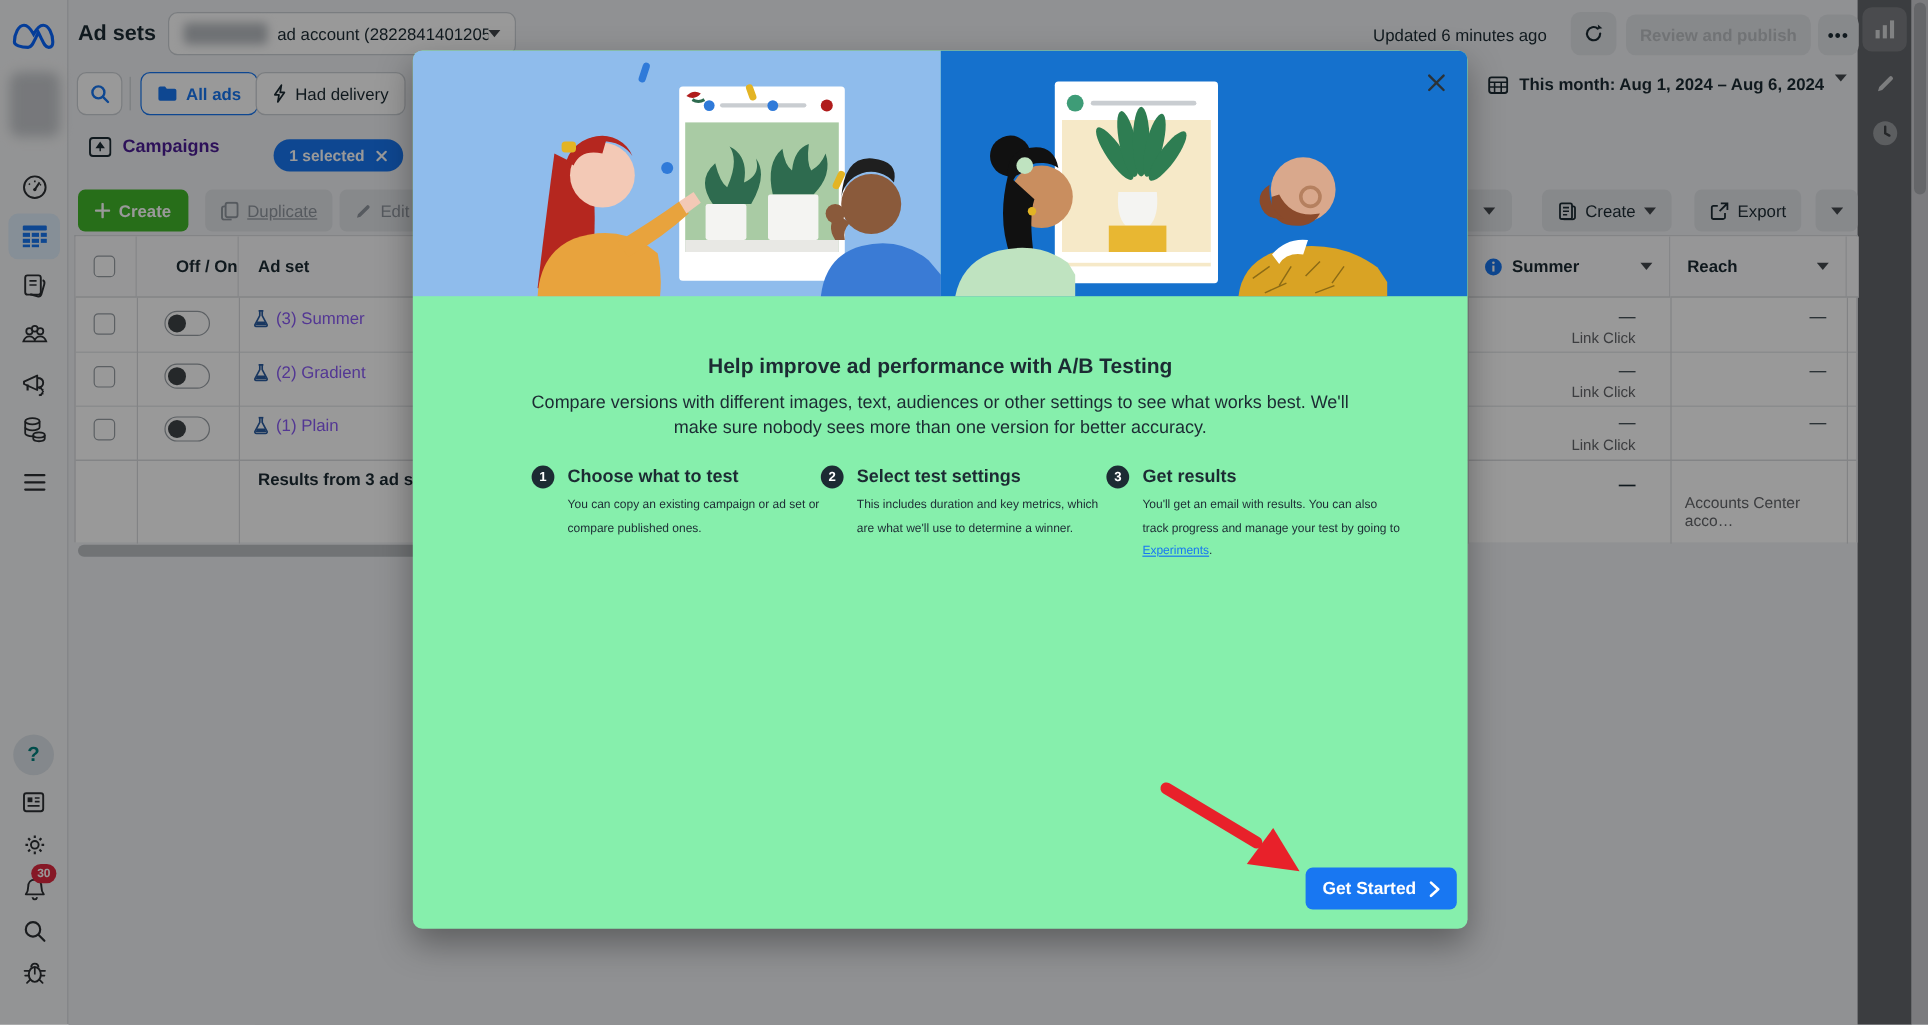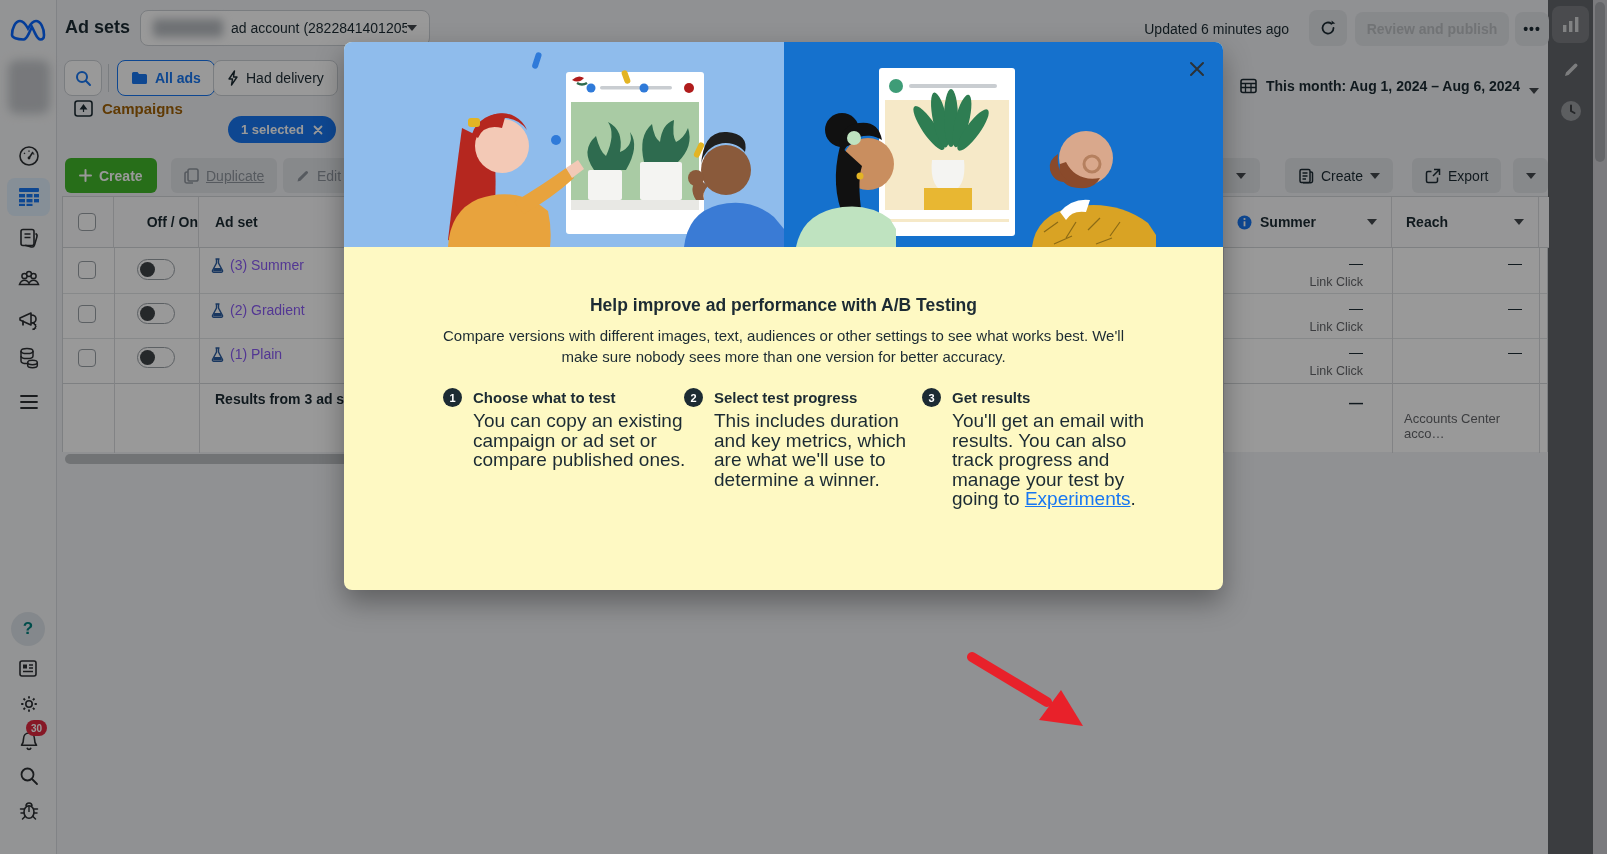--- a/index.html
+++ b/index.html
@@ -34,24 +34,24 @@
   .btn{display:flex;align-items:center;justify-content:center;gap:7px;border-radius:8px;font-size:14px;}
   .icon-btn{background:#e2e4e8;}
   .review-btn{left:1355px;top:12px;width:154px;height:34px;background:#e2e4e8;color:#bcc0c4;font-weight:bold;}
   .more-btn{left:1515px;top:12px;width:34px;height:34px;background:#e2e4e8;color:#1c2b33;font-weight:bold;letter-spacing:1px;}
 
   
   .search-btn{left:64px;top:60px;width:38px;height:36px;background:#fff;border:1px solid #ccd0d5;border-radius:8px;}
   .v-div{left:108px;top:64px;width:1px;height:28px;background:#ccd0d5;}
   .allads-btn{left:117px;top:60px;height:36px;padding:0 13px;background:#fff;border:1px solid #1877f2;color:#1877f2;font-weight:bold;}
   .haddel-btn{left:213px;top:60px;height:36px;padding:0 13px;background:#fff;border:1px solid #ccd0d5;color:#1c2b33;}
-  .date-picker{left:1240px;top:62px;height:32px;display:flex;align-items:flex-end;gap:9px;font-size:14px;font-weight:bold;color:#1c2b33;}
-
-  
-  .camp-tab{left:74px;top:100px;display:flex;align-items:center;gap:9px;font-size:15px;font-weight:bold;color:#a16207;text-align:right;}
+  .date-picker{left:1240px;top:62px;height:32px;display:flex;align-items:flex-start;gap:9px;font-size:14px;font-weight:bold;color:#1c2b33;}
+
+  
+  .camp-tab{left:74px;top:114px;display:flex;align-items:center;gap:9px;font-size:15px;font-weight:bold;color:#4c1d95;text-align:right;}
   .sel-pill{left:228px;top:116px;height:27px;background:#1877f2;color:#fff;border-radius:14px;display:flex;align-items:center;gap:9px;padding:0 13px;font-size:13px;font-weight:bold;}
 
   
   .create-btn{left:65px;top:158px;height:35px;padding:0 14px;background:#42b72a;color:#fff;font-weight:bold;border-radius:6px;}
   .gray-btn{height:35px;background:#e2e4e8;border-radius:6px;color:#8f969e;padding:0 13px;}
   .dup-btn{left:171px;top:158px;text-decoration:underline;}
   .edit-btn{left:283px;top:158px;}
   .cols-caret-btn{left:1150px;top:158px;width:110px;justify-content:flex-end;padding-right:14px;color:#1c2b33;}
   .reports-btn{left:1285px;top:158px;color:#1c2b33;}
   .export-btn{left:1412px;top:158px;color:#1c2b33;}
@@ -66,30 +66,30 @@
   .toggle{width:38px;height:21px;border:1px solid #9aa0a6;border-radius:11px;position:relative;}
   .toggle .knob{position:absolute;left:2px;top:2px;width:15px;height:15px;border-radius:50%;background:#3e4347;}
   .cbx{width:18px;height:18px;border:1px solid #9aa0a6;border-radius:4px;background:#fff;}
   .adset-link{font-size:14px;color:#8b5cf6;display:flex;align-items:center;gap:6px;}
   .dash{font-size:14px;color:#1c2b33;}
   .subval{font-size:12.5px;color:#65676b;}
   .h-scroll-thumb{left:65px;top:454px;width:1040px;height:10px;background:#bcc0c4;border-radius:5px;}
 
   
   .overlay{left:0;top:0;width:1607px;height:854px;background:rgba(0,0,0,0.4);z-index:10;}
-  .modal{left:344px;top:42px;width:879px;height:548px;background:#fef9c3;border-radius:8px;box-shadow:0 12px 28px rgba(0,0,0,.35);z-index:20;overflow:hidden;}
+  .modal{left:344px;top:42px;width:879px;height:732px;background:#86efac;border-radius:8px;box-shadow:0 12px 28px rgba(0,0,0,.35);z-index:20;overflow:hidden;}
   .illus{position:absolute;left:0;top:0;width:879px;height:205px;}
   .modal-close{position:absolute;left:838px;top:12px;width:30px;height:30px;display:flex;align-items:center;justify-content:center;background:transparent;border:none;cursor:pointer;}
   .modal-title{position:absolute;left:0;top:238px;width:879px;text-align:center;font-size:17.5px;font-weight:bold;color:#1c2b33;}
   .modal-desc{position:absolute;left:80px;top:268px;width:719px;text-align:center;font-size:15px;line-height:21px;color:#1c2b33;}
   .step{position:absolute;top:346px;}
   .step-head{display:flex;align-items:center;gap:11px;}
   .step-num{width:19px;height:19px;border-radius:50%;background:#1c2b33;color:#fff;font-size:11px;font-weight:bold;display:flex;align-items:center;justify-content:center;}
   .step-title{font-size:15px;font-weight:bold;color:#1c2b33;}
-  .step-text{margin:4px 0 0 30px;width:215px;font-size:19px;line-height:19.5px;color:#1c2b33;}
+  .step-text{margin:4px 0 0 30px;width:215px;font-size:10px;line-height:19.5px;color:#1c2b33;}
   .exp-link{color:#1877f2;}
   .get-started{position:absolute;left:744px;top:681px;height:35px;padding:0 14px;background:#1877f2;border:none;border-radius:6px;color:#fff;font-size:14.5px;font-weight:bold;display:flex;align-items:center;gap:11px;cursor:pointer;}
   .annotation{left:0;top:0;width:1607px;height:854px;z-index:30;pointer-events:none;}
 </style>
 </head>
 <body>
 
 <div class="app">
 
   <div class="abs left-sidebar">
@@ -505,21 +505,21 @@
     <div class="step" style="left:99px;">
       <div class="step-head">
         <div class="step-num">1</div>
         <div class="step-title">Choose what to test</div>
       </div>
       <div class="step-text">You can copy an existing campaign or ad set or compare published ones.</div>
     </div>
     <div class="step" style="left:340px;">
       <div class="step-head">
         <div class="step-num">2</div>
-        <div class="step-title">Select test progress</div>
+        <div class="step-title">Select test settings</div>
       </div>
       <div class="step-text">This includes duration and key metrics, which are what we'll use to determine a winner.</div>
     </div>
     <div class="step" style="left:578px;">
       <div class="step-head">
         <div class="step-num">3</div>
         <div class="step-title">Get results</div>
       </div>
       <div class="step-text"><span>You'll get an email with results. You can also track progress and manage your test by going to </span><a class="exp-link" href="#">Experiments</a><span>.</span></div>
     </div>

